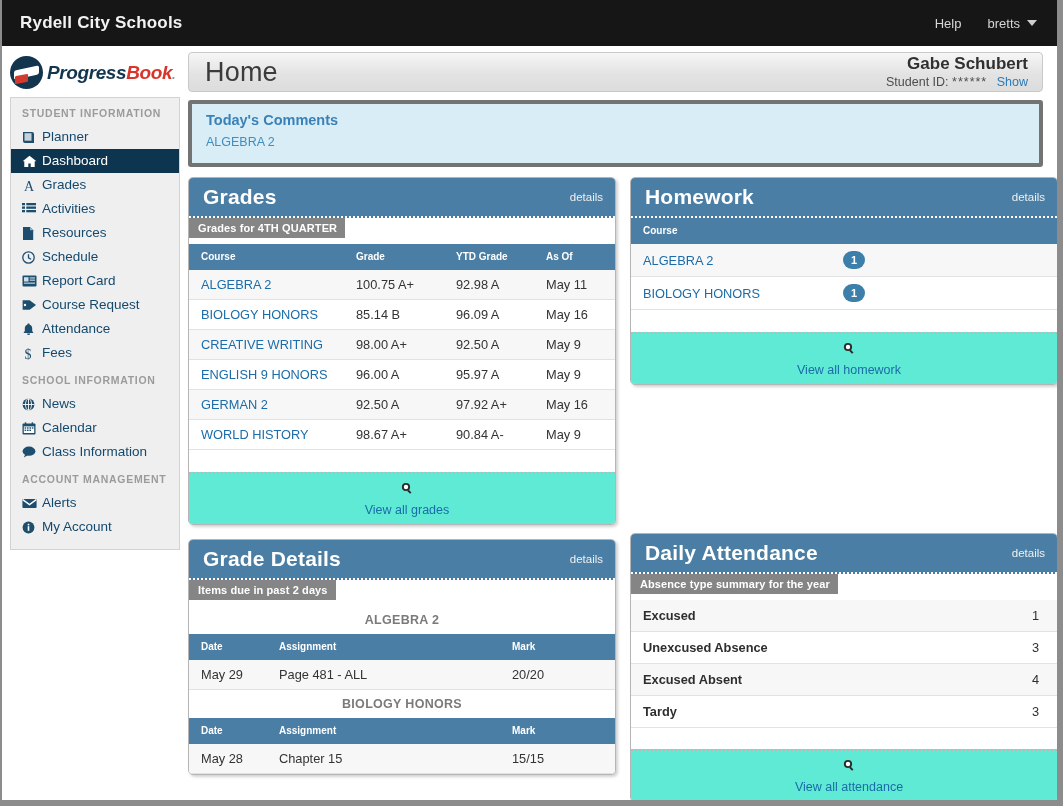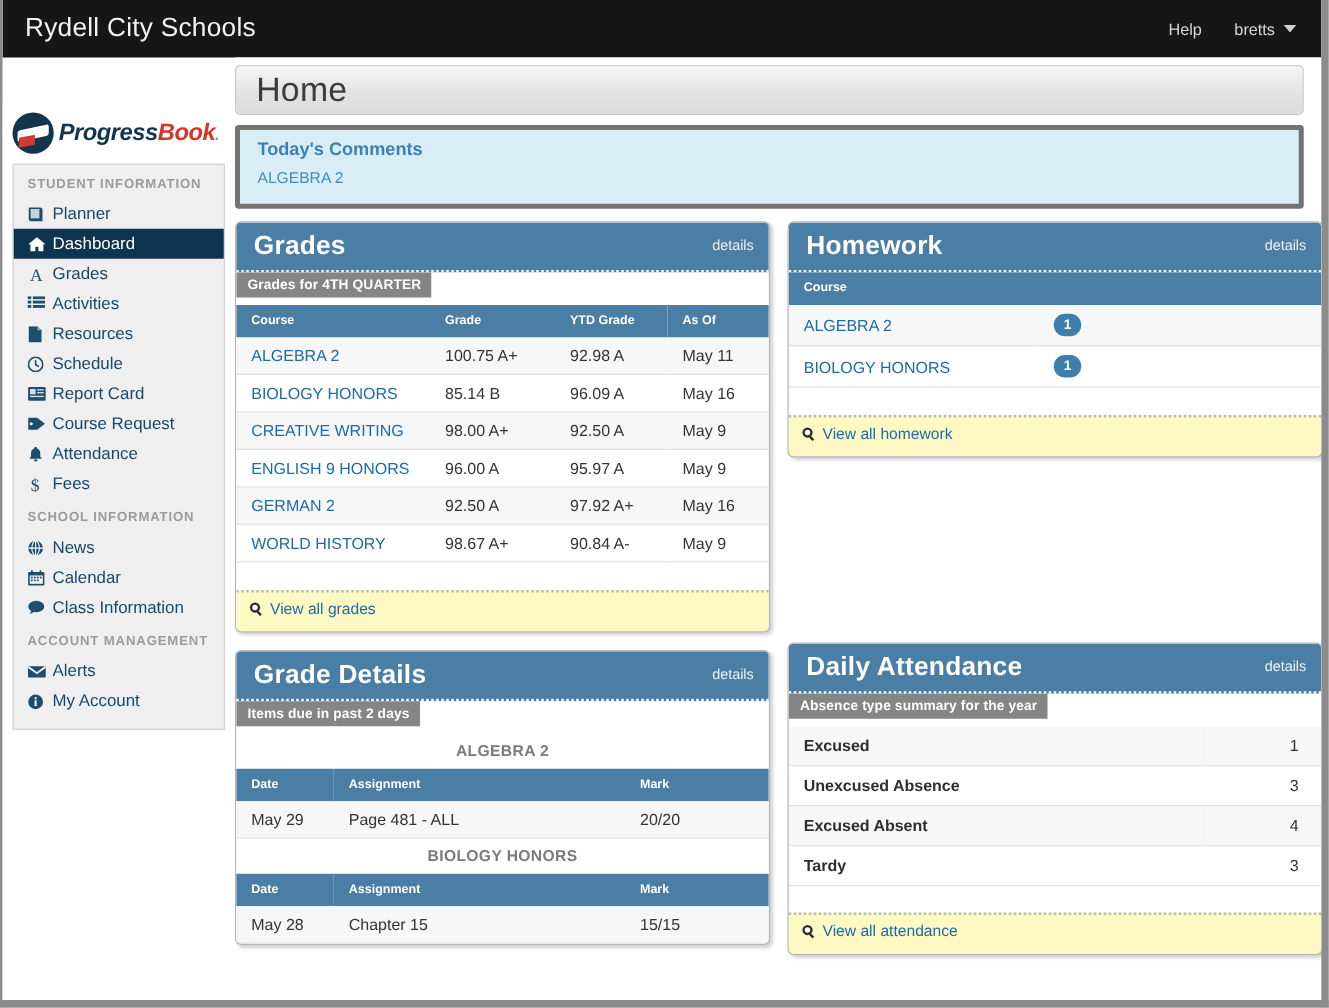--- a/index.html
+++ b/index.html
@@ -20,41 +20,40 @@
   }
 
   
   .topbar {
     height: 46px; background: #161616;
     display: flex; align-items: center;
     padding: 0 20px 0 18px;
     color: #e8e8e8;
   }
   .topbar .district {
-    font-size: 21px; color: #f2f2f2; font-weight: 400;
+    font-size: 17px; color: #f2f2f2; font-weight: 700;
     letter-spacing: .2px;
   }
   .topbar .right { margin-left: auto; display: flex; align-items: center; gap: 26px; }
   .topbar .tlink {
     font-size: 13px; color: #d6d6d6; text-decoration: none; cursor: pointer;
   }
   .topbar .user { display:flex; align-items:center; gap:7px; font-size:13px; color:#d6d6d6; cursor:pointer; }
   .caret {
     width:0;height:0;border-left:5px solid transparent;border-right:5px solid transparent;
     border-top:6px solid #cfcfcf; display:inline-block;
   }
 
   
   .body { display: flex; height: 754px; }
 
   
   .sidebar {
     width: 186px; background: #ffffff; flex: none;
     padding-top: 6px;
-    margin-top: 34px;
   }
   .logo { padding: 4px 0 8px 8px; display:flex; align-items:center; }
   .logo-mark {
     width: 33px; height: 33px; border-radius: 50%;
     background: #12344d; position: relative; flex: none;
     overflow: hidden;
   }
   .logo-mark::before {
     content:""; position:absolute; left:4px; top:12px;
     width:25px; height:9px; background:#ffffff;
@@ -145,22 +144,22 @@
     font-size:12.8px; padding: 7px 0 7px 12px; color:#333;
     border-bottom:1px solid #e2e2e2;
   }
   tbody tr:nth-child(odd) td { background:#f7f7f7; }
   tbody tr:nth-child(even) td { background:#ffffff; }
   td.link { color:#1b6ca8; cursor:pointer; }
   .filler td { height:22px; background:#ffffff !important; border-bottom:none; }
 
   .w-foot {
     border-top:2px dotted #b9b9b9;
-    background:#fef9c3; padding:6px 0 7px 10px;
-    display:flex; align-items:flex-start; gap:5px;
+    background:#5eead4; padding:6px 0 7px 10px;
+    display:flex; align-items:center; gap:5px;flex-direction:column;
   }
   .w-foot a { font-size:12.5px; color:#1b6ca8; text-decoration:none; cursor:pointer; }
 
   .badge {
     display:inline-block; min-width:22px; height:18px; line-height:18px;
     border-radius:9px; background:#3d7fab; color:#fff;
     font-size:11px; font-weight:bold; text-align:center; padding:0 6px;
   }
 
   .grp-title {
@@ -377,20 +376,28 @@
           <span>My Account</span>
         </div>
 
       </div>
     </div>
 
     <div class="main">
 
       <div class="pagehead">
         <h1>Home</h1>
+        <div class="stu">
+          <div class="name">Gabe Schubert</div>
+          <div class="sid">
+            <span>Student ID:</span>
+            <span class="mask">******</span>
+            <span class="show">Show</span>
+          </div>
+        </div>
       </div>
 
       <div class="comments">
         <h2>Today's Comments</h2>
         <div class="course">ALGEBRA 2</div>
       </div>
 
       <div class="grid">
 
         <div class="col">

